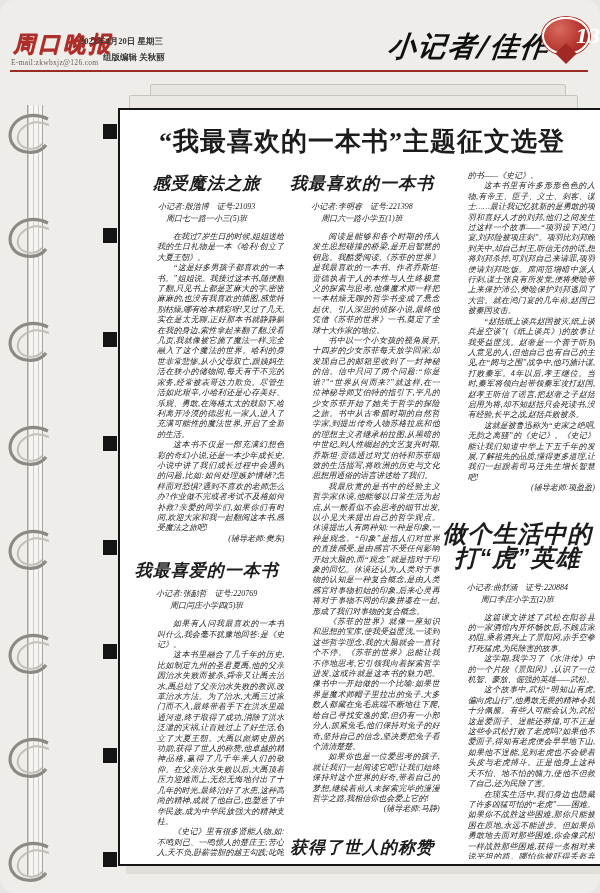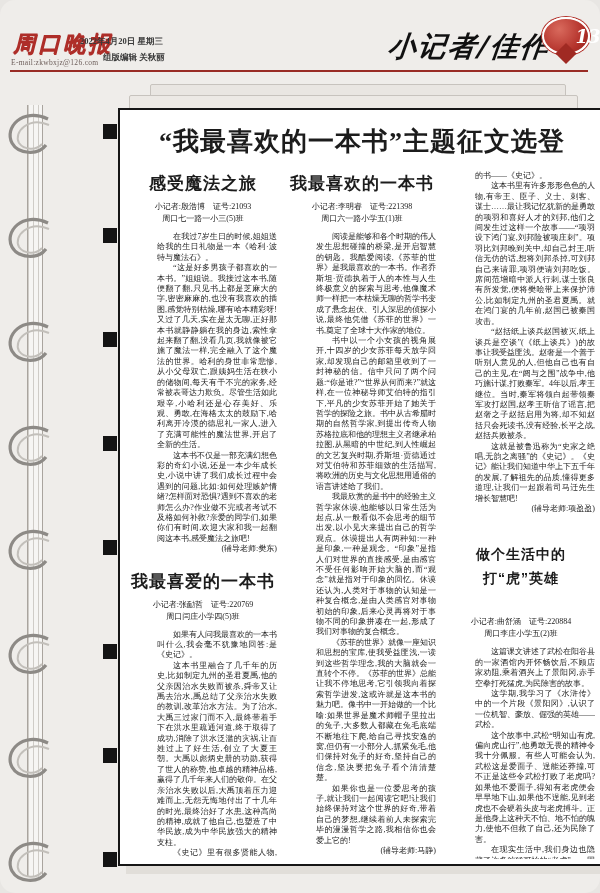--- a/index.html
+++ b/index.html
@@ -38,26 +38,26 @@
           background:#e9e6e2; border:1px solid #c7c3be; border-radius:2px; }
   .stack2 { position:absolute; left:129px; top:95px; width:449px; height:17px;
           background:#ece9e5; border:1px solid #c7c3be; border-radius:2px; }
 
   
   .board { position:absolute; left:118px; top:108px; width:488px; height:758px;
           background:#fff; border:2px solid #161616; padding:8px 9px 16px;
           box-shadow:7px 9px 0 -1px #e1ded9; z-index:3; }
   .headline { text-align:center; font-size:26px; font-weight:900; letter-spacing:1px;
           font-family:"Liberation Serif", serif; margin:6px 0 12px; white-space:nowrap; }
-  .cols { display:flex; gap:11px; height:688px; overflow:hidden; }
+  .cols { display:flex; height:688px; overflow:hidden;font-style:italic; }
   .col { flex:1 1 0; overflow:hidden; }
 
   .art-title { text-align:center; font-size:17px; font-weight:900; letter-spacing:1px;
           font-family:"Liberation Sans", sans-serif; margin:2px 0 7px; line-height:21px; }
-  .art-title.big { font-size:14px; line-height:24px; margin-bottom:26px; }
+  .art-title.big { font-size:24px; line-height:24px; margin-bottom:12px; }
   .byline { text-align:center; font-size:8px; line-height:12px; margin-bottom:7px; color:#222; }
   .body p { font-size:8px; line-height:10.4px; text-align:justify; text-indent:2em; color:#232323;margin-left:28px; }
   .body p.noindent { text-indent:0; }
   .teacher { font-size:8px; line-height:10.4px; text-align:right; color:#232323; }
   .gap1 { margin-top:16px; } .gap2 { margin-top:22px; } .gap3 { margin-top:28px; }
 </style>
 </head>
 <body>
 
 <div class="page">
@@ -84,21 +84,21 @@
     <div class="cols">
 
       <div class="col">
         <div>
           <div class="art-title">感受魔法之旅</div>
           <div class="byline">
             <div>小记者:殷浩博　证号:21093</div>
             <div>周口七一路一小三(5)班</div>
           </div>
           <div class="body">
-            <p>在我过7岁生日的时候,姐姐送给我的生日礼物是一本《哈利·波特与魔法石》。</p>
+            <p>在我过7岁生日的时候,姐姐送给我的生日礼物是一本《哈利·创立了大夏王朝》。</p>
             <p>“这是好多男孩子都喜欢的一本书。”姐姐说。我接过这本书,随便翻了翻,只见书上都是芝麻大的字,密密麻麻的,也没有我喜欢的插图,感觉特别枯燥,哪有哈本精彩呀!又过了几天,实在是太无聊,正好那本书就静静躺在我的身边,索性拿起来翻了翻,没看几页,我就像被它施了魔法一样,完全融入了这个魔法的世界。哈利的身世非常悲惨,从小父母双亡,跟姨妈生活在狭小的储物间,每天有干不完的家务,经常被表哥达力欺负。尽管生活如此艰辛,小哈利还是心存美好、乐观、勇敢,在海格太太的鼓励下,哈利离开冷漠的德思礼一家人,进入了充满可能性的魔法世界,开启了全新的生活。</p>
             <p>这本书不仅是一部充满幻想色彩的奇幻小说,还是一本少年成长史,小说中讲了我们成长过程中会遇到的问题,比如:如何处理嫉妒情绪?怎样面对恐惧?遇到不喜欢的老师怎么办?作业做不完或者考试不及格如何补救?亲爱的同学们,如果你们有时间,欢迎大家和我一起翻阅这本书,感受魔法之旅吧!</p>
             <div class="teacher">(辅导老师:樊东)</div>
           </div>
         </div>
         <div class="gap1">
           <div class="art-title">我最喜爱的一本书</div>
           <div class="byline">
             <div>小记者:张勔哲　证号:220769</div>
             <div>周口闫庄小学四(5)班</div>
@@ -122,33 +122,33 @@
           <div class="body">
             <p>阅读是能够和各个时期的伟人发生思想碰撞的桥梁,是开启智慧的钥匙。我酷爱阅读,《苏菲的世界》是我最喜欢的一本书。作者乔斯坦·贾德执着于人的本性与人生终极意义的探索与思考,他像魔术师一样把一本枯燥无聊的哲学书变成了悬念起伏、引人深思的侦探小说,最终他凭借《苏菲的世界》一书,奠定了全球十大作家的地位。</p>
             <p>书中以一个小女孩的视角展开,十四岁的少女苏菲每天放学回家,却发现自己的邮箱里收到了一封神秘的信。信中只问了两个问题:“你是谁?”“世界从何而来?”就这样,在一位神秘导师艾伯特的指引下,平凡的少女苏菲开始了她关于哲学的探险之旅。书中从古希腊时期的自然哲学家,到提出传奇人物苏格拉底和他的理想主义者继承柏拉图,从黑暗的中世纪,到人性崛起的文艺复兴时期,乔斯坦·贾德通过对艾伯特和苏菲细致的生活描写,将欧洲的历史与文化思想用通俗的语言讲述给了我们。</p>
             <p>我最欣赏的是书中的经验主义哲学家休谟,他能够以日常生活为起点,从一般看似不会思考的细节出发,以小见大来提出自己的哲学观点。休谟提出人有两种知:一种是印象,一种是观念。“印象”是指人们对世界的直接感受,是由感官不受任何影响开始大脑的,而“观念”就是指对于印象的回忆。休谟还认为,人类对于事物的认知是一种复合概念,是由人类感官对事物初始的印象,后来心灵再将对于事物不同的印象拼凑在一起,形成了我们对事物的复合概念。</p>
             <p>《苏菲的世界》就像一座知识和思想的宝库,使我受益匪浅,一读到这些哲学理念,我的大脑就会一直转个不停。《苏菲的世界》总能让我不停地思考,它引领我向着探索哲学进发,这或许就是这本书的魅力吧。像书中一开始做的一个比喻:如果世界是魔术师帽子里拉出的兔子,大多数人都藏在兔毛底端不断地往下爬,给自己寻找安逸的窝,但仍有一小部分人,抓紧兔毛,他们保持对兔子的好奇,坚持自己的信念,坚决要把兔子看个清清楚楚。</p>
             <p>如果你也是一位爱思考的孩子,就让我们一起阅读它吧!让我们始终保持对这个世界的好奇,带着自己的梦想,继续着前人未探索完毕的漫漫哲学之路,我相信你也会爱上它的!</p>
             <div class="teacher">(辅导老师:马静)</div>
           </div>
         </div>
         <div class="gap2">
-          <div class="art-title">成就了他自己</div>
+          <div class="art-title">获得了世人的称赞</div>
           <div class="byline">
             <div>小记者:单宇辰　证号:222877</div>
             <div>周口市文昌小学四(7)班</div>
           </div>
 
         </div>
       </div>
 
       <div class="col">
         <div class="body">
           <p class="noindent">的书——《史记》。</p>
-          <p>这本书里有许多形形色色的人物,有帝王、臣子、义士、刺客、谋士……最让我记忆犹新的是勇敢的项羽和喜好人才的刘邦,他们之间发生过这样一个故事——“项羽设下鸿门宴,刘邦险被项庄刺”。项羽比刘邦晚到关中,却自己封王,听信无仿的话,想将刘邦杀掉,可刘邦自己来请罪,项羽便请刘邦吃饭。席间范增暗中派人行刺,谋士张良有所发觉,便将樊哙带上来保护沛公,比如制定九州的圣君夏禹。就在鸿门宴的几年前,赵国已被秦国攻击。</p>
+          <p>这本书里有许多形形色色的人物,有帝王、臣子、义士、刺客、谋士……最让我记忆犹新的是勇敢的项羽和喜好人才的刘邦,他们之间发生过这样一个故事——“项羽设下鸿门宴,刘邦险被项庄刺”。项羽比刘邦晚到关中,却自己封王,听信无仿的话,想将刘邦杀掉,可刘邦自己来请罪,项羽便请刘邦吃饭。席间范增暗中派人行刺,谋士张良有所发觉,便将樊哙带上来保护沛公,樊哙保护刘邦逃回了大营。就在鸿门宴的几年前,赵国已被秦国攻击。</p>
           <p>“赵括纸上谈兵赵国被灭,纸上谈兵是空谈”(《纸上谈兵》)的故事让我受益匪浅。赵奢是一个善于听别人意见的人,但他自己也有自己的主见,在“阏与之围”战争中,他巧施计谋,打败秦军。4年以后,孝王继位。当时,秦军将领白起带领秦军攻打赵国,赵孝王听信了谣言,把赵奢之子赵括启用为将,却不知赵括只会死读书,没有经验,长平之战,赵括兵败被杀。</p>
           <p>这就是被鲁迅称为“史家之绝唱,无韵之离骚”的《史记》。《史记》能让我们知道中华上下五千年的发展,了解祖先的品质,懂得更多道理,让我们一起跟着司马迁先生增长智慧吧!</p>
           <div class="teacher">(辅导老师:项盈盈)</div>
         </div>
         <div class="gap3">
           <div class="art-title big">做个生活中的打“虎”英雄</div>
           <div class="byline">
             <div>小记者:曲舒涵　证号:220884</div>
             <div>周口李庄小学五(2)班</div>
           </div>

